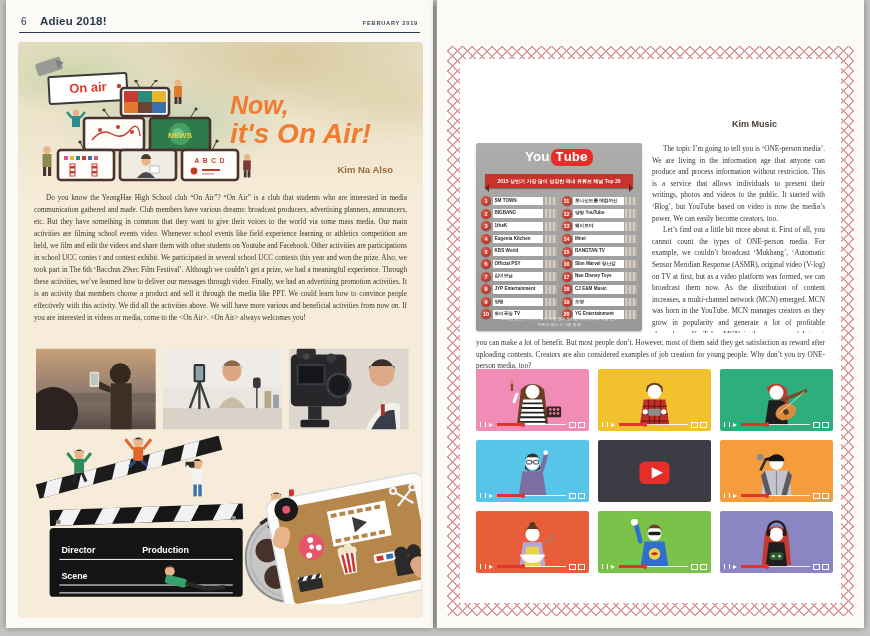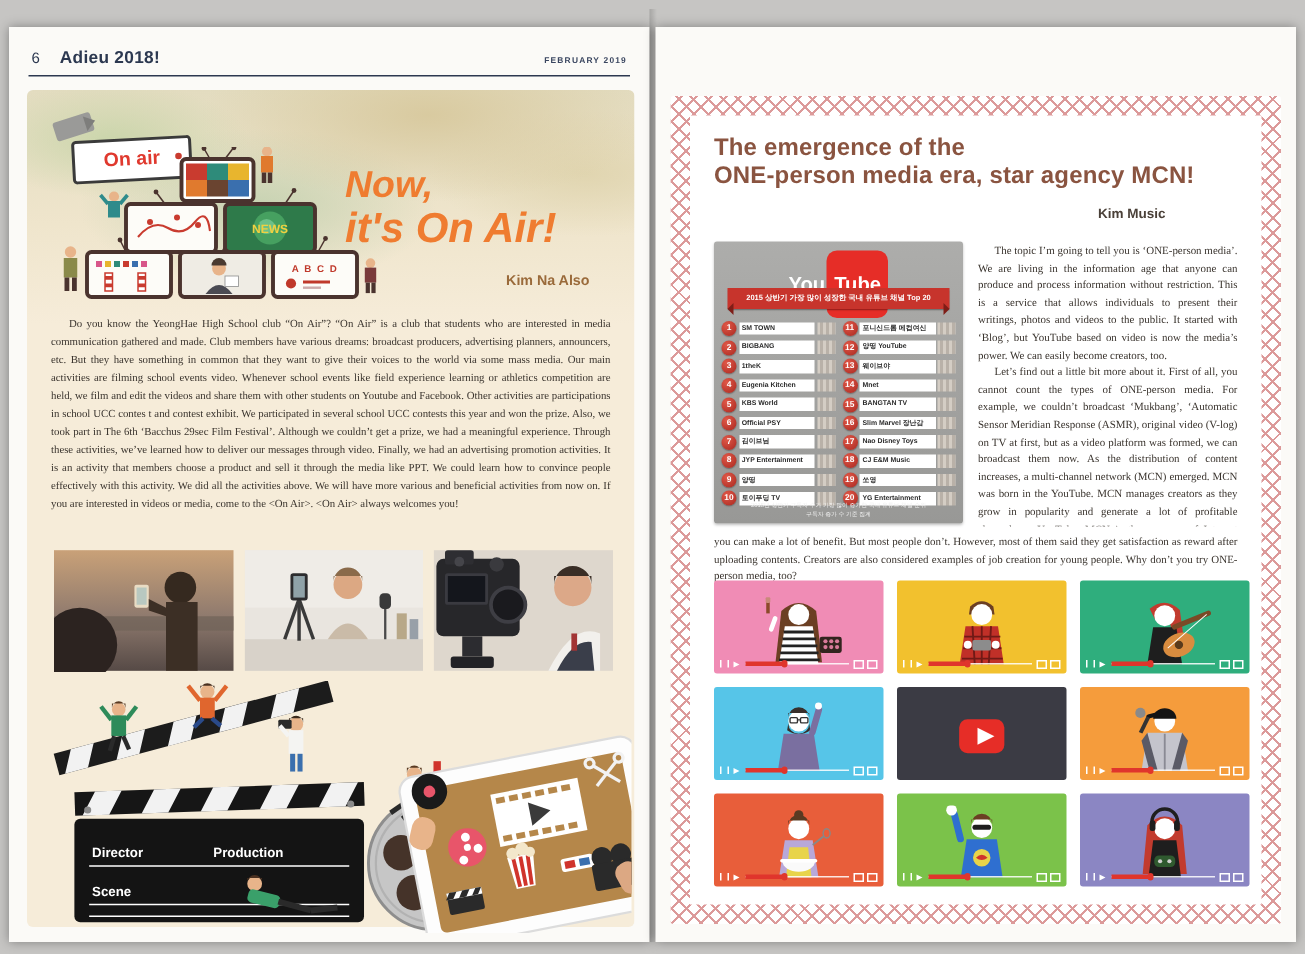--- a/index.html
+++ b/index.html
@@ -1,18 +1,18 @@
 <!DOCTYPE html>
 <html><head>
 <meta charset="utf-8">
 <style>
   html,body{margin:0;padding:0;}
   body{width:870px;height:636px;background:#c6c5c3;position:relative;overflow:hidden;
        font-family:"Liberation Serif",serif;-webkit-font-smoothing:antialiased;}
-  .page{position:absolute;top:18px;bottom:8px;width:427px;background:#fbfaf7;
+  .page{position:absolute;top:0;bottom:8px;width:427px;background:#fbfaf7;
         box-shadow:0 0 7px rgba(0,0,0,.35);}
   .page.lp{left:6px;} .page.rp{right:6px;}
   .fold{position:absolute;left:433px;top:6px;bottom:8px;width:5px;
         background:linear-gradient(90deg,rgba(0,0,0,.16),rgba(0,0,0,0));}
   
   .phead{position:absolute;top:13px;left:13px;right:13px;height:19px;
          border-bottom:1.6px solid #2c3850;color:#2c3850;font-family:"Liberation Sans",sans-serif;}
   .pnum{font-size:10px;font-weight:400;}
   .masthead{font-size:11.5px;font-weight:bold;letter-spacing:.2px;}
   .pdate{font-size:5.6px;letter-spacing:.8px;font-weight:bold;color:#3a4660;}
@@ -66,22 +66,22 @@
        font-weight:bold;font-size:9px;color:#4a4038;}
   .rbody{font-size:7.3px;line-height:11.6px;text-align:justify;color:#3a342e;}
   .rcol{position:absolute;left:192px;right:16px;top:84px;height:190px;overflow:hidden;}
   .rcol p{margin:0;text-indent:11px;}
   .rfull{position:absolute;left:16px;right:16px;top:278px;}
   
   .chart{position:absolute;left:16px;top:84px;width:166px;height:188px;border-radius:2px;
        background:linear-gradient(180deg,#adadab,#989896);box-shadow:0 1px 2px rgba(0,0,0,.25);}
   .yt-logo{position:absolute;top:6px;width:100%;text-align:center;color:#fff;
        font-family:"Liberation Sans",sans-serif;font-weight:bold;font-size:13.5px;}
-  .yt-tube{display:inline-block;background:#e62d27;border-radius:7px;padding:14px 5px;height:17px;
-       line-height:17px;margin-left:1px;}
+  .yt-tube{display:inline-block;background:#e62d27;border-radius:7px;padding:0 5px;height:17px;
+       line-height:17px;margin-left:1px;font-family:Liberation Mono, monospace;}
   .ribbon{position:absolute;top:31px;left:9px;right:9px;height:14px;background:#c7342c;
        color:#fff;font-family:"Liberation Sans",sans-serif;font-weight:bold;font-size:5px;
        text-align:center;line-height:14px;box-shadow:0 1px 1px rgba(0,0,0,.3);}
   .ribbon:before,.ribbon:after{content:"";position:absolute;bottom:-4px;width:0;height:0;
        border:4px solid transparent;}
   .ribbon:before{left:0;border-right-color:#7e1d17;border-left-width:0;}
   .ribbon:after{right:0;border-left-color:#7e1d17;border-right-width:0;}
   .rcols{position:absolute;top:53px;left:5px;right:5px;display:flex;gap:5px;}
   .rcols .col{flex:1;display:flex;flex-direction:column;gap:2.2px;}
   .rrow{display:flex;align-items:center;gap:1.5px;height:10.4px;}
@@ -473,24 +473,20 @@
     </div>
   </div>
 </div>
 
 <div class="fold"></div>
 
 <div class="page rp">
 
   <div class="lattice">
     <div class="rinner">
-      <div class="rtitle">
-        <div>The emergence of the</div>
-        <div>ONE-person media era, star agency MCN!</div>
-      </div>
       <div class="rbyline">Kim Music</div>
 
       <div class="chart">
         <div class="yt-logo">
           <span>You</span><span class="yt-tube">Tube</span>
         </div>
         <div class="ribbon">2015 상반기 가장 많이 성장한 국내 유튜브 채널 Top 20</div>
         <div class="rcols">
           <div class="col" id="ranks-left">
               <div class="rrow">

